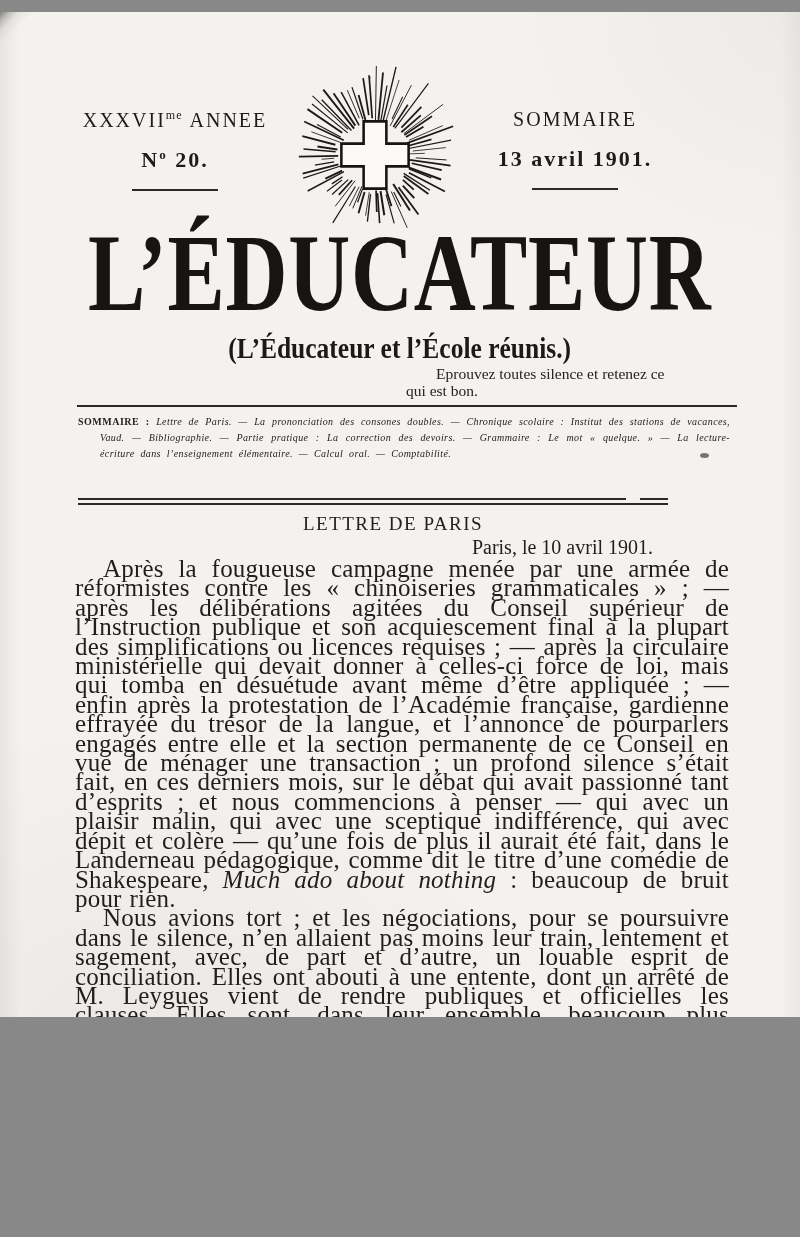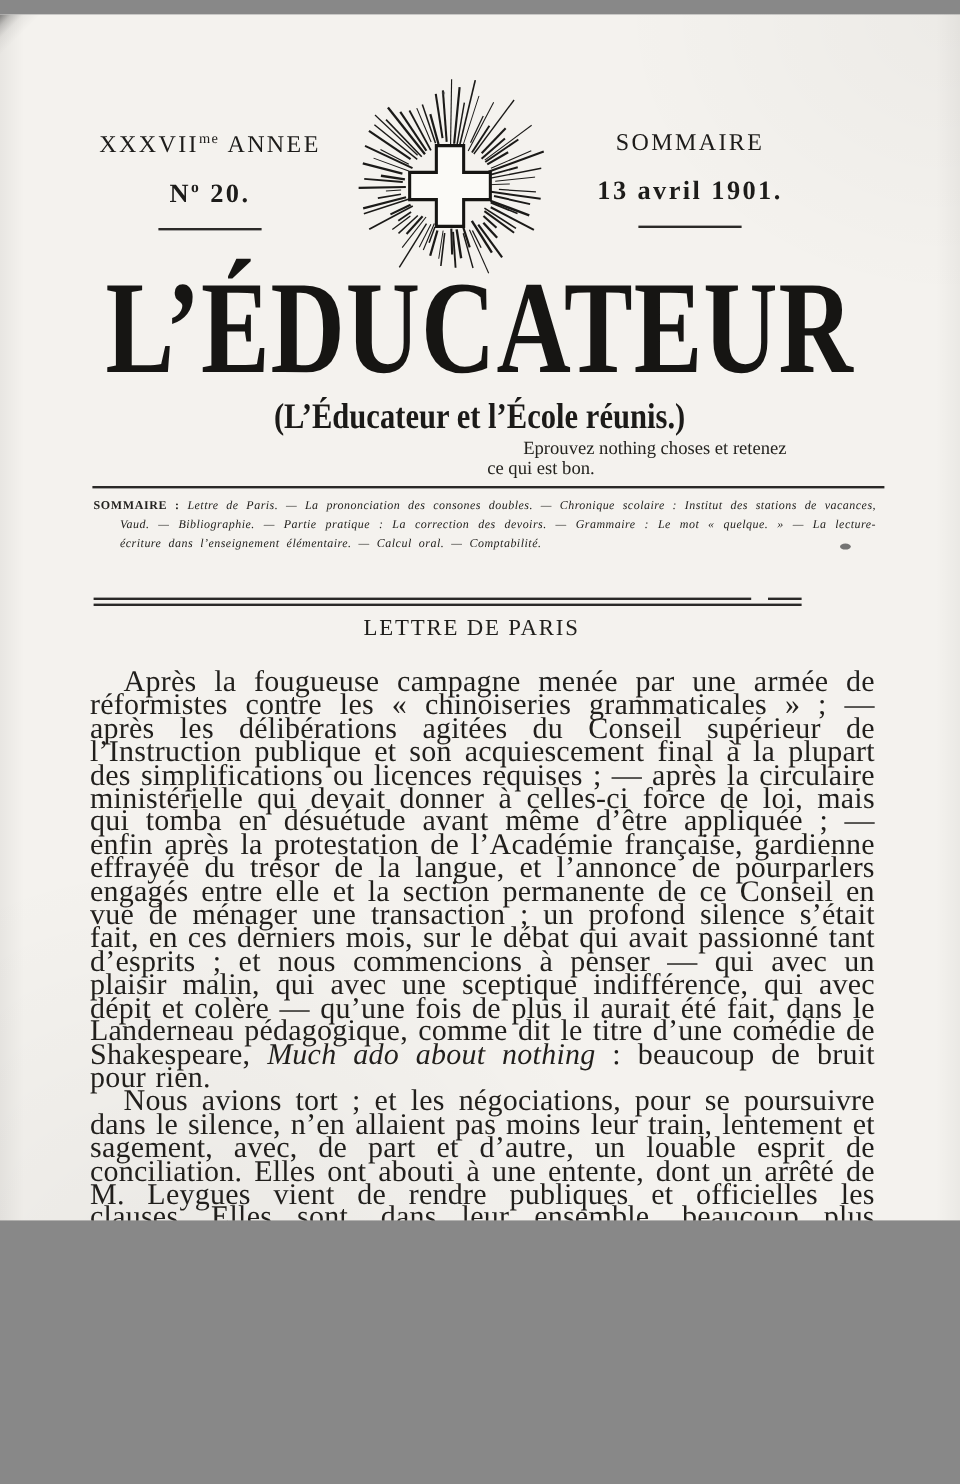--- a/index.html
+++ b/index.html
@@ -164,31 +164,32 @@
     <div class="mh-line2">13 avril 1901.</div>
     <div class="mh-rule"></div>
   </div>
 
   <div class="title-row">
     <span class="title-text">L’ÉDUCATEUR</span>
   </div>
   <div class="subtitle-row">
     <span class="subtitle-text">(L’Éducateur et l’École réunis.)</span>
   </div>
-  <div class="motto">Eprouvez nothing choses et retenez ce qui est bon.</div>
+  <div class="motto">Eprouvez toutes silence et retenez ce qui est bon.</div>
 
   <div class="hrule rule-single"></div>
 
   <div class="sommaire"><span class="somm-label">SOMMAIRE&nbsp;:</span> <span class="somm-italic">Lettre de Paris. — La prononciation des consones doubles. — Chronique scolaire&nbsp;: Institut des stations de vacances, Vaud. — Bibliographie. — Partie pratique&nbsp;: La correction des devoirs. — Grammaire&nbsp;: Le mot «&nbsp;quelque.&nbsp;» — La lecture-écriture dans l’enseignement élémentaire. — Calcul oral. — Comptabilité.</span></div>
 
   <div class="hrule dr-top"></div>
   <div class="hrule dr-top-seg"></div>
   <div class="hrule dr-bottom"></div>
 
   <div class="article-head">LETTRE DE PARIS</div>
+  <div class="dateline">Paris, le 10 avril 1901.</div>
 
   <div class="article-body">
     <p><span>Après la fougueuse campagne menée par une armée de réformistes contre les «&nbsp;chinoiseries grammaticales&nbsp;»&nbsp;; — après les délibérations agitées du Conseil supérieur de l’Instruction publique et son acquiescement final à la plupart des simplifications ou licences requises&nbsp;; — après la circulaire ministérielle qui devait donner à celles-ci force de loi, mais qui tomba en désuétude avant même d’être appliquée&nbsp;; — enfin après la protestation de l’Académie française, gardienne effrayée du trésor de la langue, et l’annonce de pourparlers engagés entre elle et la section permanente de ce Conseil en vue de ménager une transaction&nbsp;; un profond silence s’était fait, en ces derniers mois, sur le débat qui avait passionné tant d’esprits&nbsp;; et nous commencions à penser — qui avec un plaisir malin, qui avec une sceptique indifférence, qui avec dépit et colère — qu’une fois de plus il aurait été fait, dans le Landerneau pédagogique, comme dit le titre d’une comédie de Shakespeare, </span><span class="seg-italic">Much ado about nothing</span><span>&nbsp;: beaucoup de bruit pour rien.</span></p>
     <p><span>Nous avions tort&nbsp;; et les négociations, pour se poursuivre dans le silence, n’en allaient pas moins leur train, lentement et sagement, avec, de part et d’autre, un louable esprit de conciliation. Elles ont abouti à une entente, dont un arrêté de M. Leygues vient de rendre publiques et officielles les clauses. Elles sont, dans leur ensemble, beaucoup plus modérées que les premières décisions du ministre, et je crois qu’elles obtiendront l’aveu même des zélés défenseurs de l’intégrité de la langue, s’ils veulent songer sérieusement aux intérêts de l’école, et si, d’autre part, ils se rendent compte qu’aucune d’elles ne porte atteinte ni au génie ni aux habitudes essentielles de notre idiome national.</span></p>
   </div>
 
   <div class="speck speck-a"></div>
   <div class="speck speck-b"></div>
   <div class="speck speck-c"></div>
 </div>

